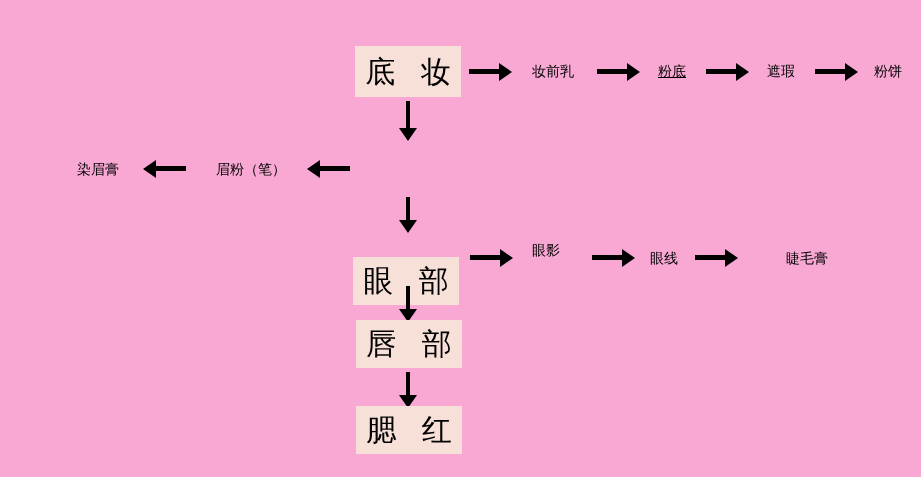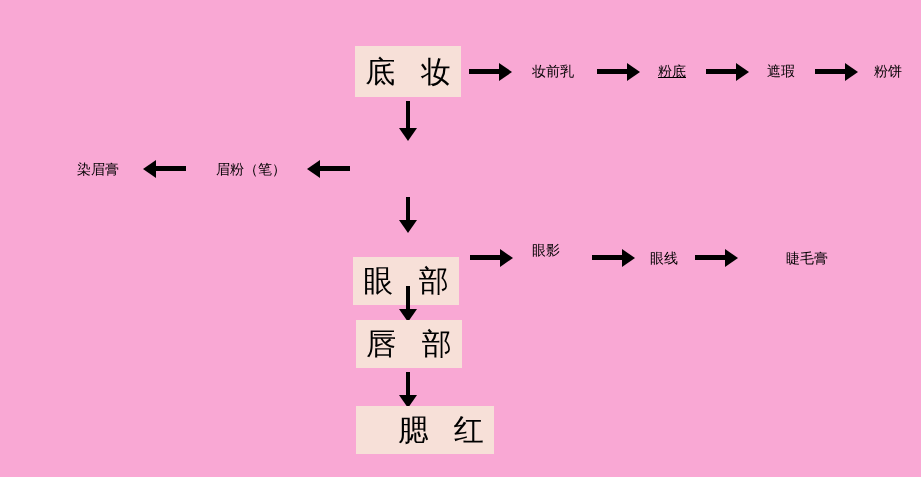--- a/index.html
+++ b/index.html
@@ -180,15 +180,15 @@
     <span class="head"></span>
   </div>
 
   <div class="stage-box" style="left:337px; top:320px; width:106px; height:48px;margin-left:19px;">唇 部</div>
 
   <div class="arrow-v" style="left:399px; top:372px; height:36px;">
     <span class="shaft"></span>
     <span class="head"></span>
   </div>
 
-  <div class="stage-box" style="left:356px; top:406px; width:106px; height:48px;padding-left:32px;">腮 红</div>
+  <div class="stage-box" style="left:356px; top:406px; width:106px; height:48px;">腮 红</div>
 
 </div>
 
 </body></html>

